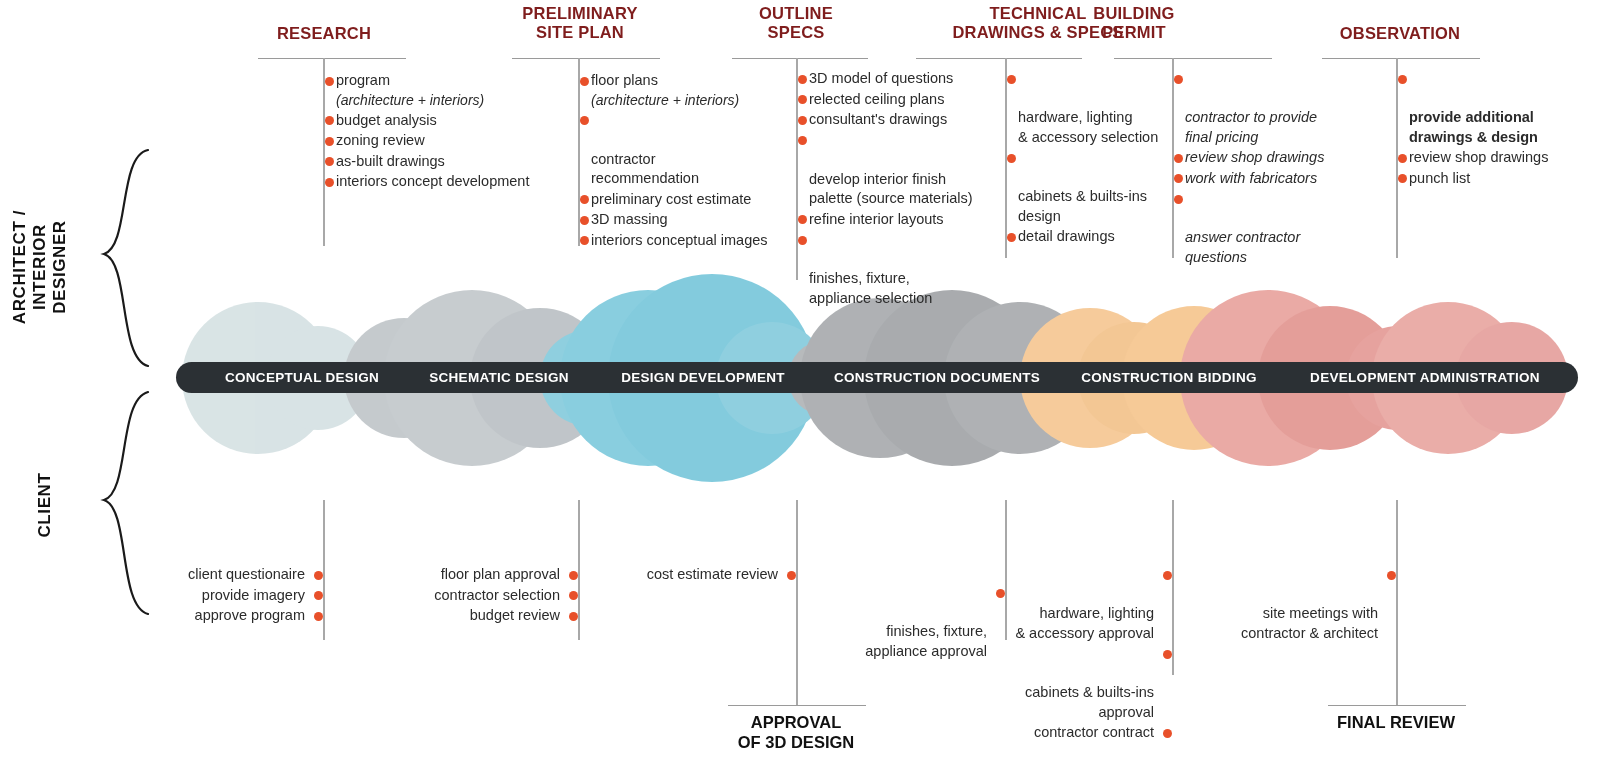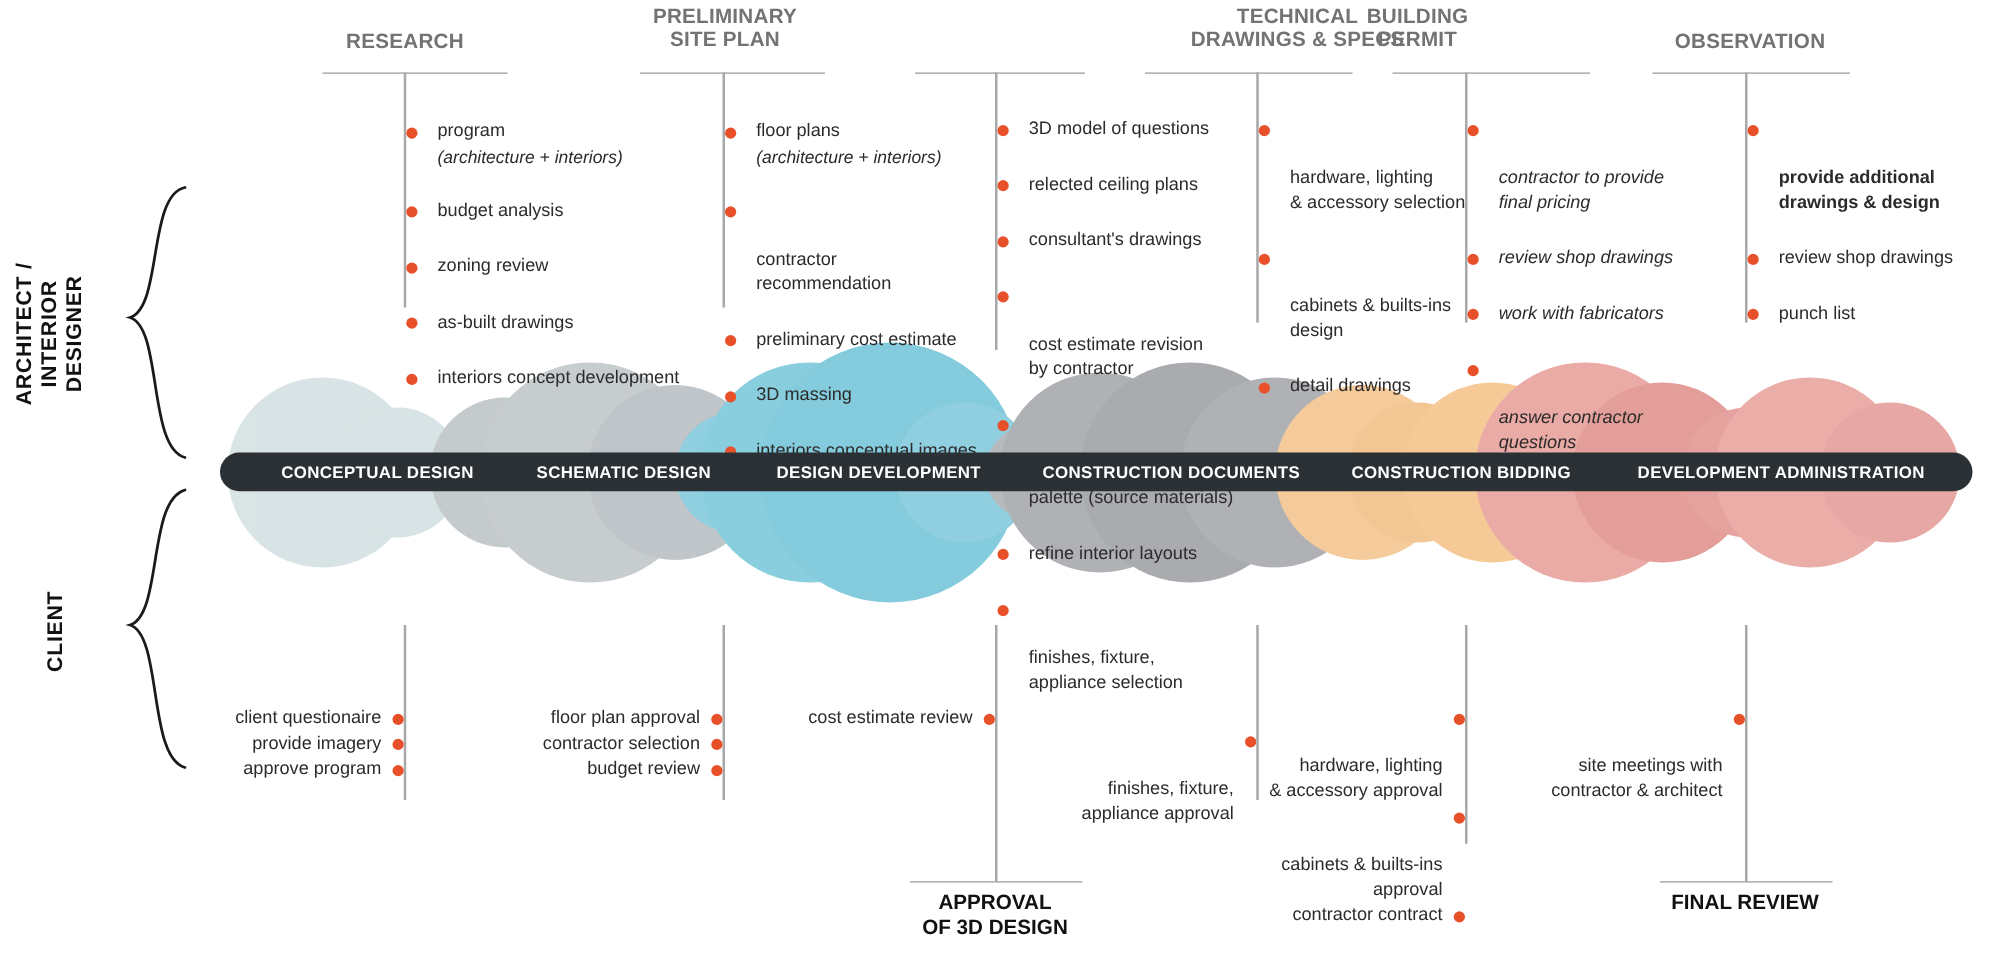--- a/index.html
+++ b/index.html
@@ -35,21 +35,21 @@
     text-align:center;
     white-space:nowrap;
   }
 
   
   .col-title {
     position:absolute;
     text-align:center;
     font-size:16.5px;
     font-weight:bold;
-    color:#737373;
+    color:#7f1d1d;
     letter-spacing:0.2px;
     line-height:1.18;
     white-space:pre-line;
   }
   .rule {
     position:absolute;
     height:1px;
     background:#9a9a9a;
   }
   .vline {
@@ -60,21 +60,21 @@
 
   
   .items { position:absolute; }
   .item {
     position:relative;
     font-size:14.5px;
     line-height:19.5px;
     color:#2b2b2b;
     margin-bottom:1px;
   }
-  .item.left  { padding-left:26px; text-align:left;margin-top:25px; }
+  .item.left  { padding-left:12px; text-align:left; }
   .item.right { padding-right:18px; text-align:right; }
   .dot {
     position:absolute;
     width:9px; height:9px;
     border-radius:50%;
     background:#e8502a;
     top:5.5px;
   }
   .item.left  .dot { left:0.5px; }
   .item.right .dot { right:0.5px; }
@@ -209,39 +209,36 @@
     <div class="item left">
       <span class="dot"></span>
       <span>3D massing</span>
     </div>
     <div class="item left">
       <span class="dot"></span>
       <span>interiors conceptual images</span>
     </div>
   </div>
 
+  <div class="col-title" style="left:726px; top:4px; width:140px;">OUTLINE
+SPECS</div>
   <div class="rule" style="left:732px; top:58px; width:136px;"></div>
   <div class="vline" style="left:796px; top:58px; height:222px;"></div>
   <div class="items" style="left:797px; top:69px; width:200px;">
     <div class="item left">
       <span class="dot"></span>
       <span>3D model of questions</span>
     </div>
     <div class="item left">
       <span class="dot"></span>
       <span>relected ceiling plans</span>
     </div>
     <div class="item left">
       <span class="dot"></span>
       <span>consultant's drawings</span>
-    </div>
-    <div class="item left" style="white-space:pre-line;">
-      <span class="dot"></span>
-      <span>cost estimate revision
-by contractor</span>
     </div>
     <div class="item left" style="white-space:pre-line;">
       <span class="dot"></span>
       <span>develop interior finish
 palette (source materials)</span>
     </div>
     <div class="item left">
       <span class="dot"></span>
       <span>refine interior layouts</span>
     </div>

